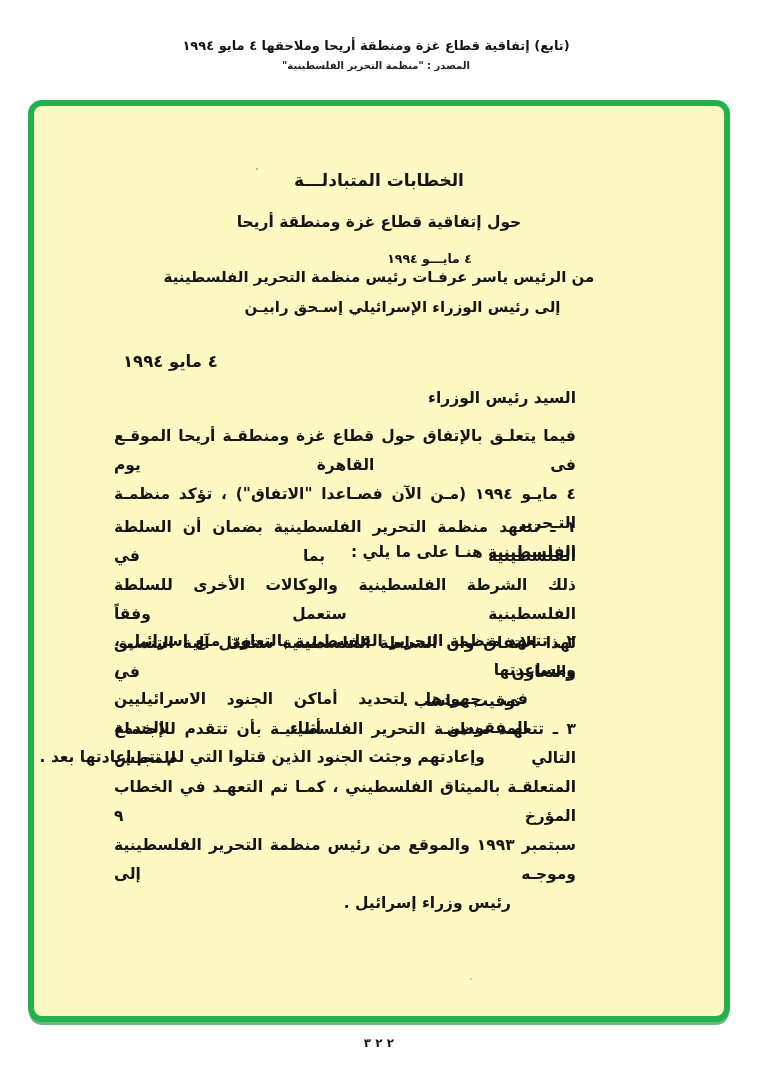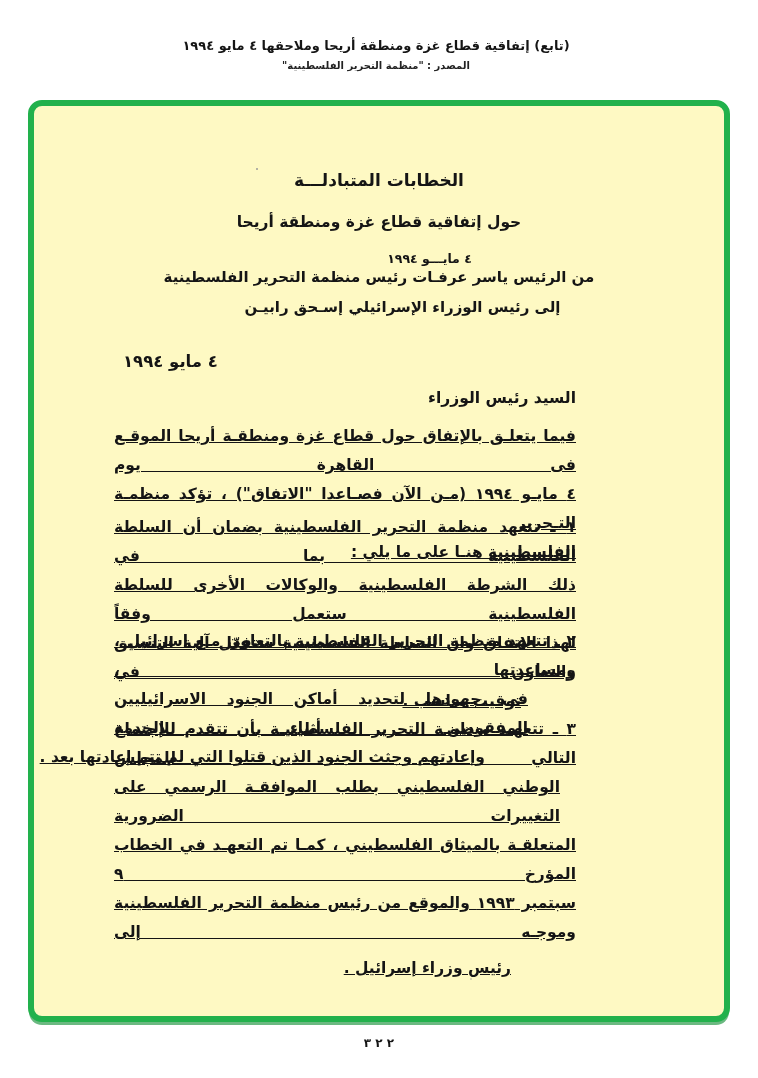--- a/index.html
+++ b/index.html
@@ -29,24 +29,24 @@
   .toline{top:192px;font-size:15px;font-weight:700;padding-left:47px;}
   .datebold{position:absolute;top:246px;left:89px;font-size:16.5px;font-weight:700;letter-spacing:1px;direction:rtl;}
   
   .col{position:absolute;left:80px;width:462px;direction:rtl;}
   .salutation{top:283px;text-align:right;font-size:15.5px;font-weight:700;}
   .block{font-size:15.5px;font-weight:700;line-height:29px;}
   .intro{top:316px;}
   .item1{top:407px;}
   .item2{top:521px;}
   .item3{top:609px;}
-  .ln{display:block;white-space:nowrap;text-align:right;text-decoration:underline;}
+  .ln{display:block;white-space:nowrap;text-align:right;}
   .j{white-space:normal;text-align:justify;text-align-last:justify;}  .mr16{margin-right:16px;}
   .mr34{margin-right:48px;}.mr55{margin-right:55px;}
-  .mr57{margin-right:91px;}.mr65{margin-right:65px;margin-top:7px;}
+  .mr57{margin-right:91px;}.mr65{margin-right:65px;}
   
   .pg-num{position:absolute;top:1036px;left:0;width:758px;text-align:center;
     font-size:12px;font-weight:700;letter-spacing:7px;direction:rtl;}
   
   .speck{position:absolute;background:#9a9a9a;border-radius:50%;}
   .s1{width:2px;height:2px;left:256px;top:168px;}
   .s2{width:2px;height:2px;left:470px;top:978px;opacity:.5;}
 </style>
 </head>
 <body>
@@ -83,21 +83,20 @@
     </div>
 
     <div class="col block item2">
       <span class="ln j">٢ ـ  تتعهد منظمة التحرير الفلسطينية بالتعاون مـع اسرائيل ، ومساعدتها ،</span>
       <span class="ln j mr34">فى جهودها لتحديد أماكن الجنود الاسرائيليين المفقودين أثناء الخدمة</span>
       <span class="ln mr57">وإعادتهم وجثث الجنود الذين قتلوا التي لم تتم إعادتها بعد .</span>
     </div>
 
     <div class="col block item3">
       <span class="ln j">٣ ـ  تتعهـد منظمـة التحرير الفلسطينيـة بأن تتقدم للإجتماع التالي للمجلس</span>
-      <span class="ln j mr16">الوطني الفلسطيني بطلب الموافقـة الرسمي على التغييرات الضرورية</span>
       <span class="ln j">المتعلقـة بالميثاق الفلسطيني ، كمـا تم التعهـد في الخطاب المؤرخ ٩</span>
       <span class="ln j">سبتمبر ١٩٩٣ والموقع من رئيس منظمة التحرير الفلسطينية وموجـه إلى</span>
       <span class="ln mr65">رئيس وزراء إسرائيل .</span>
     </div>
 
   </div>
 </div>
 
 <div class="speck s1"></div>
 <div class="speck s2"></div>

